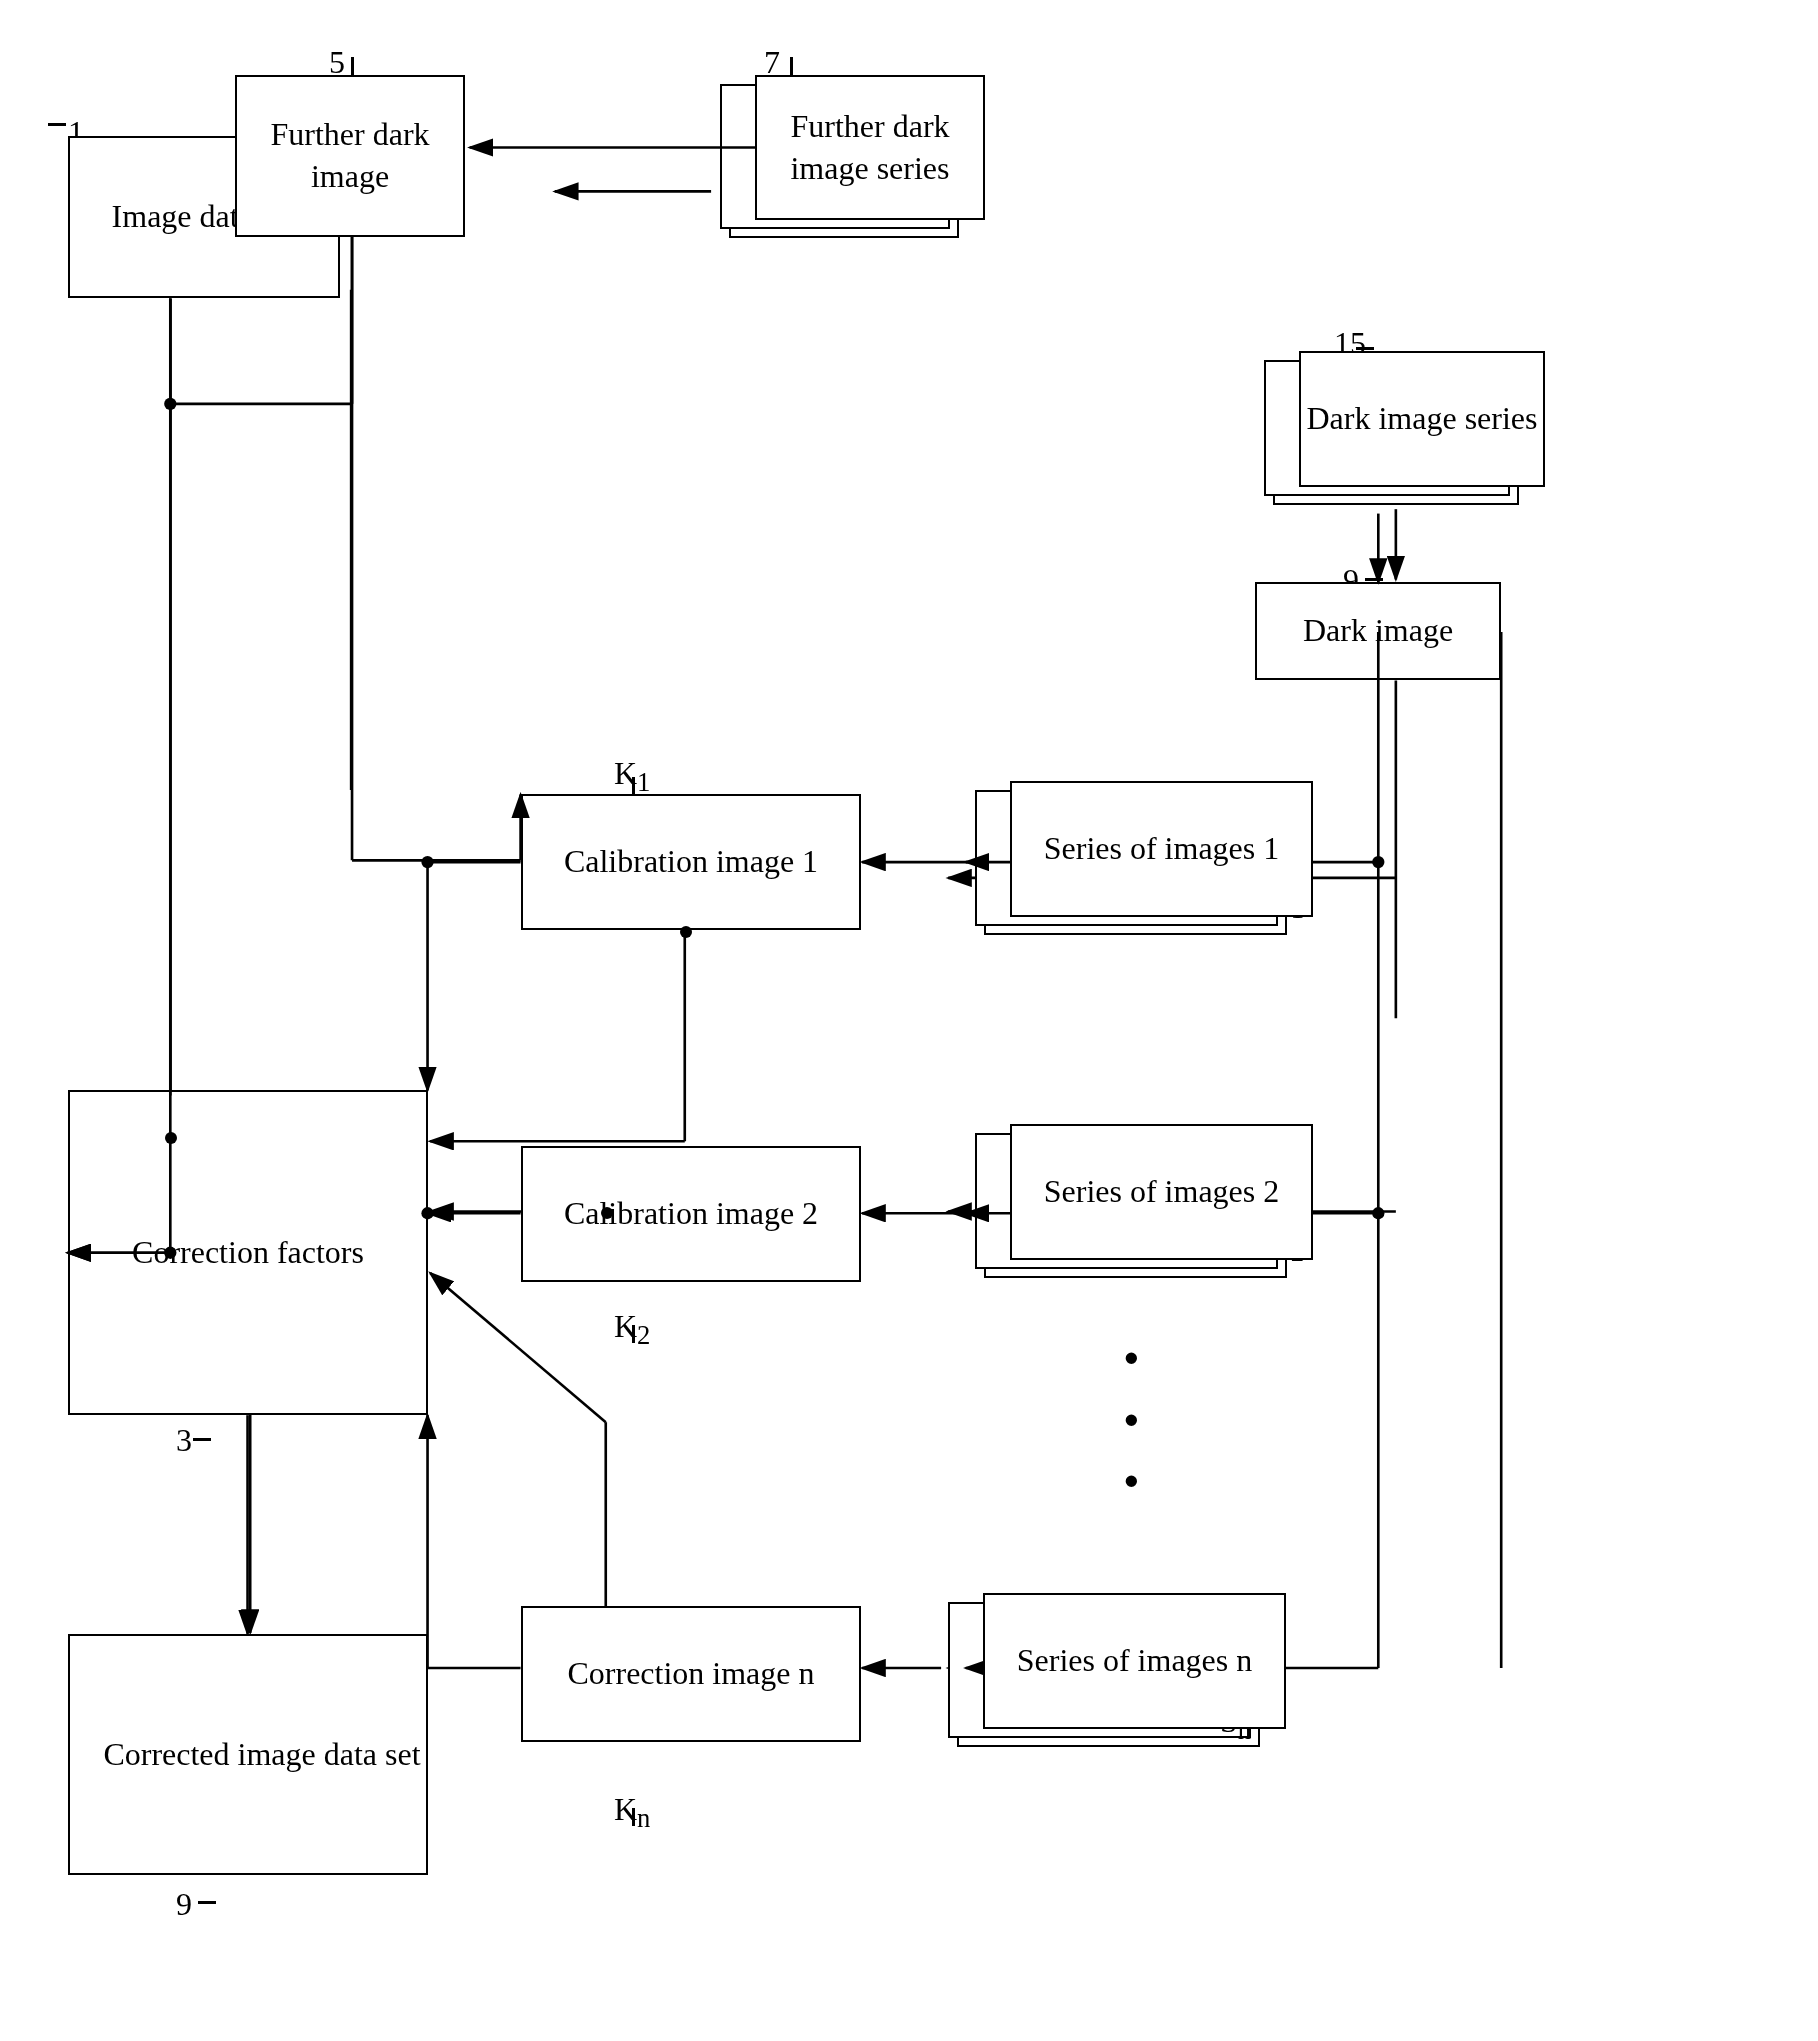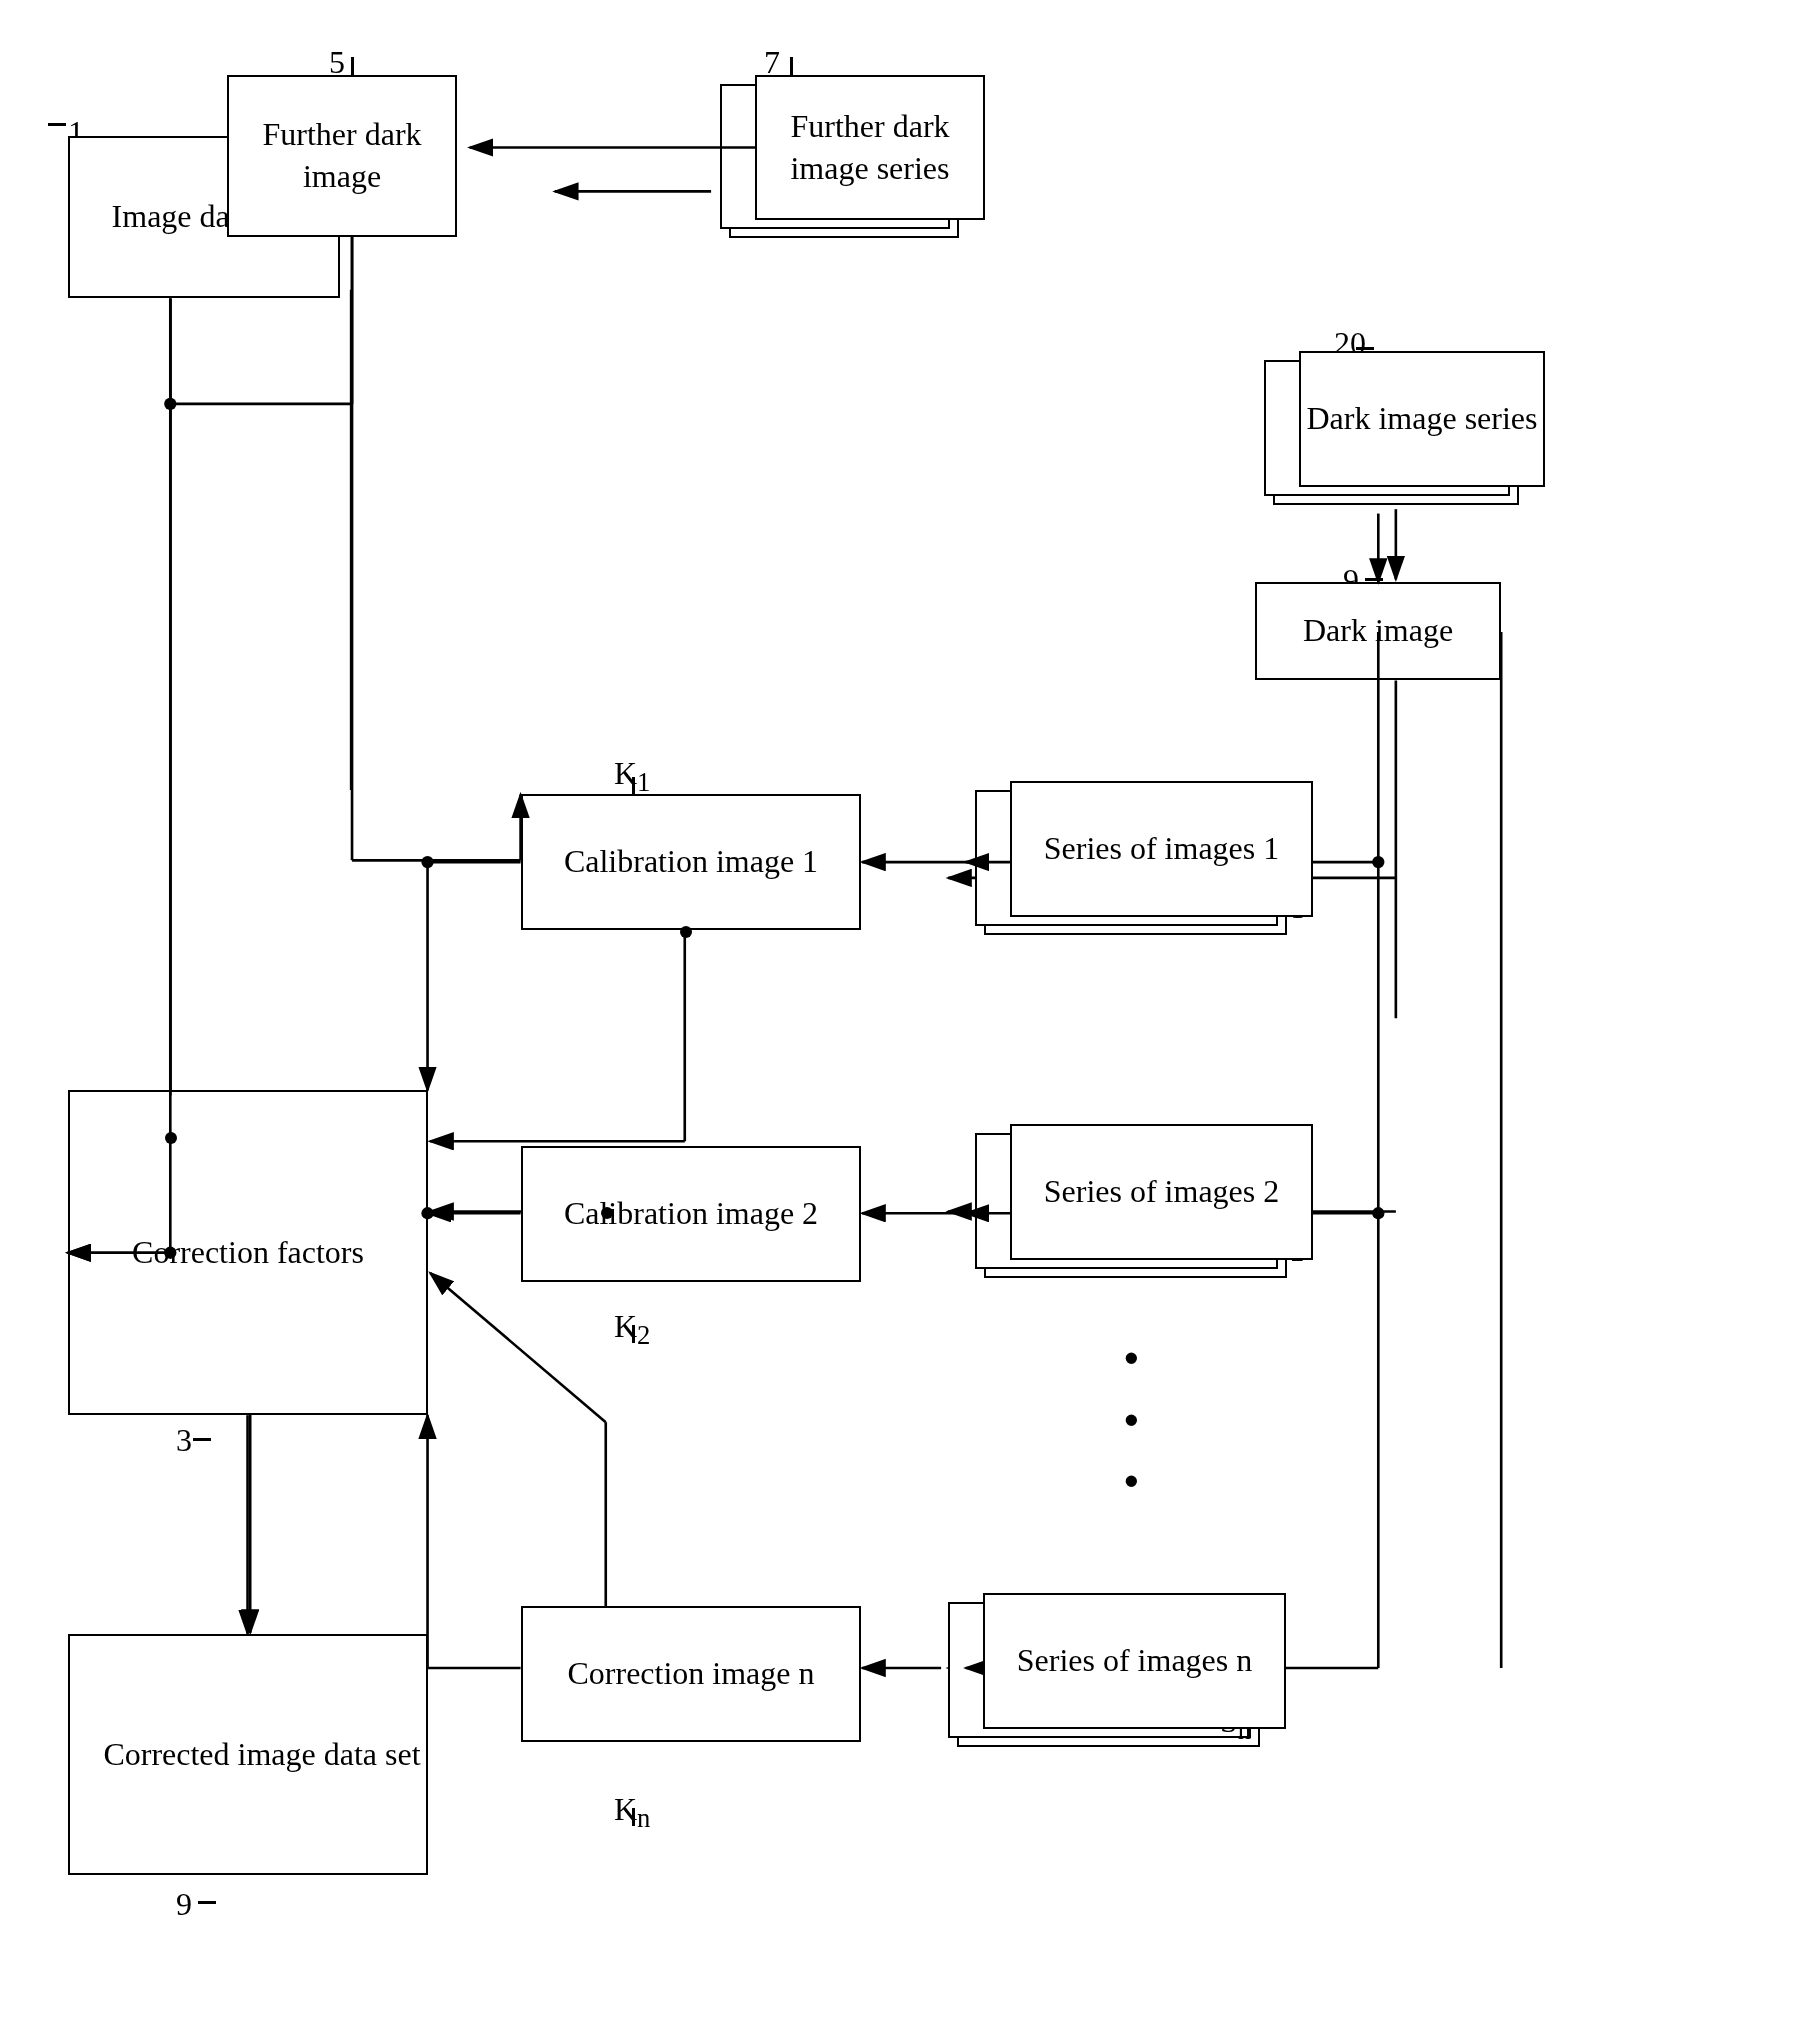--- a/index.html
+++ b/index.html
@@ -122,36 +122,36 @@
 <div class="label" style="left:68px; top:114px;">1</div>
 <div style="position:absolute; left:48px; top:123px; width:17.6px; height:2.6px; background:#000;"></div>
 
 <div class="box" style="left:68px; top:136px; width:272px; height:162px;">
   <span>Image data set</span>
 </div>
 
 <div class="label" style="left:329px; top:44px;">5</div>
 <div style="position:absolute; left:351px; top:57px; width:2.6px; height:17.6px; background:#000;"></div>
 
-<div class="box" style="left:227px; top:75px; width:230px; height:162px; z-index:2;">
+<div class="box" style="left:235px; top:75px; width:230px; height:162px; z-index:2;">
   <span>Further dark image</span>
 </div>
 
 <div class="label" style="left:764px; top:44px;">7</div>
 <div style="position:absolute; left:790px; top:57px; width:2.6px; height:17.6px; background:#000;"></div>
 
 <div class="stacked-box" style="left:711px; top:75px; width:246px; height:171px;">
   <div class="shadow2" style="left:17.6px; top:17.6px; width:230px; height:145px;"></div>
   <div class="shadow1" style="left:8.8px; top:8.8px; width:230px; height:145px;"></div>
   <div class="front" style="left:0px; top:0px; width:230px; height:145px; z-index:3;">
     <span>Further dark image series</span>
   </div>
 </div>
 
-<div class="label" style="left:1334px; top:325px;">20</div>
+<div class="label" style="left:1334px; top:325px;">15</div>
 <div style="position:absolute; left:1356px; top:347px; width:17.6px; height:2.6px; background:#000;"></div>
 
 <div class="stacked-box" style="left:1255px; top:351px; width:272px; height:162px;">
   <div class="shadow2" style="left:17.6px; top:17.6px; width:246px; height:136px;"></div>
   <div class="shadow1" style="left:8.8px; top:8.8px; width:246px; height:136px;"></div>
   <div class="front" style="left:0px; top:0px; width:246px; height:136px; z-index:3;">
     <span>Dark image series</span>
   </div>
 </div>
 

